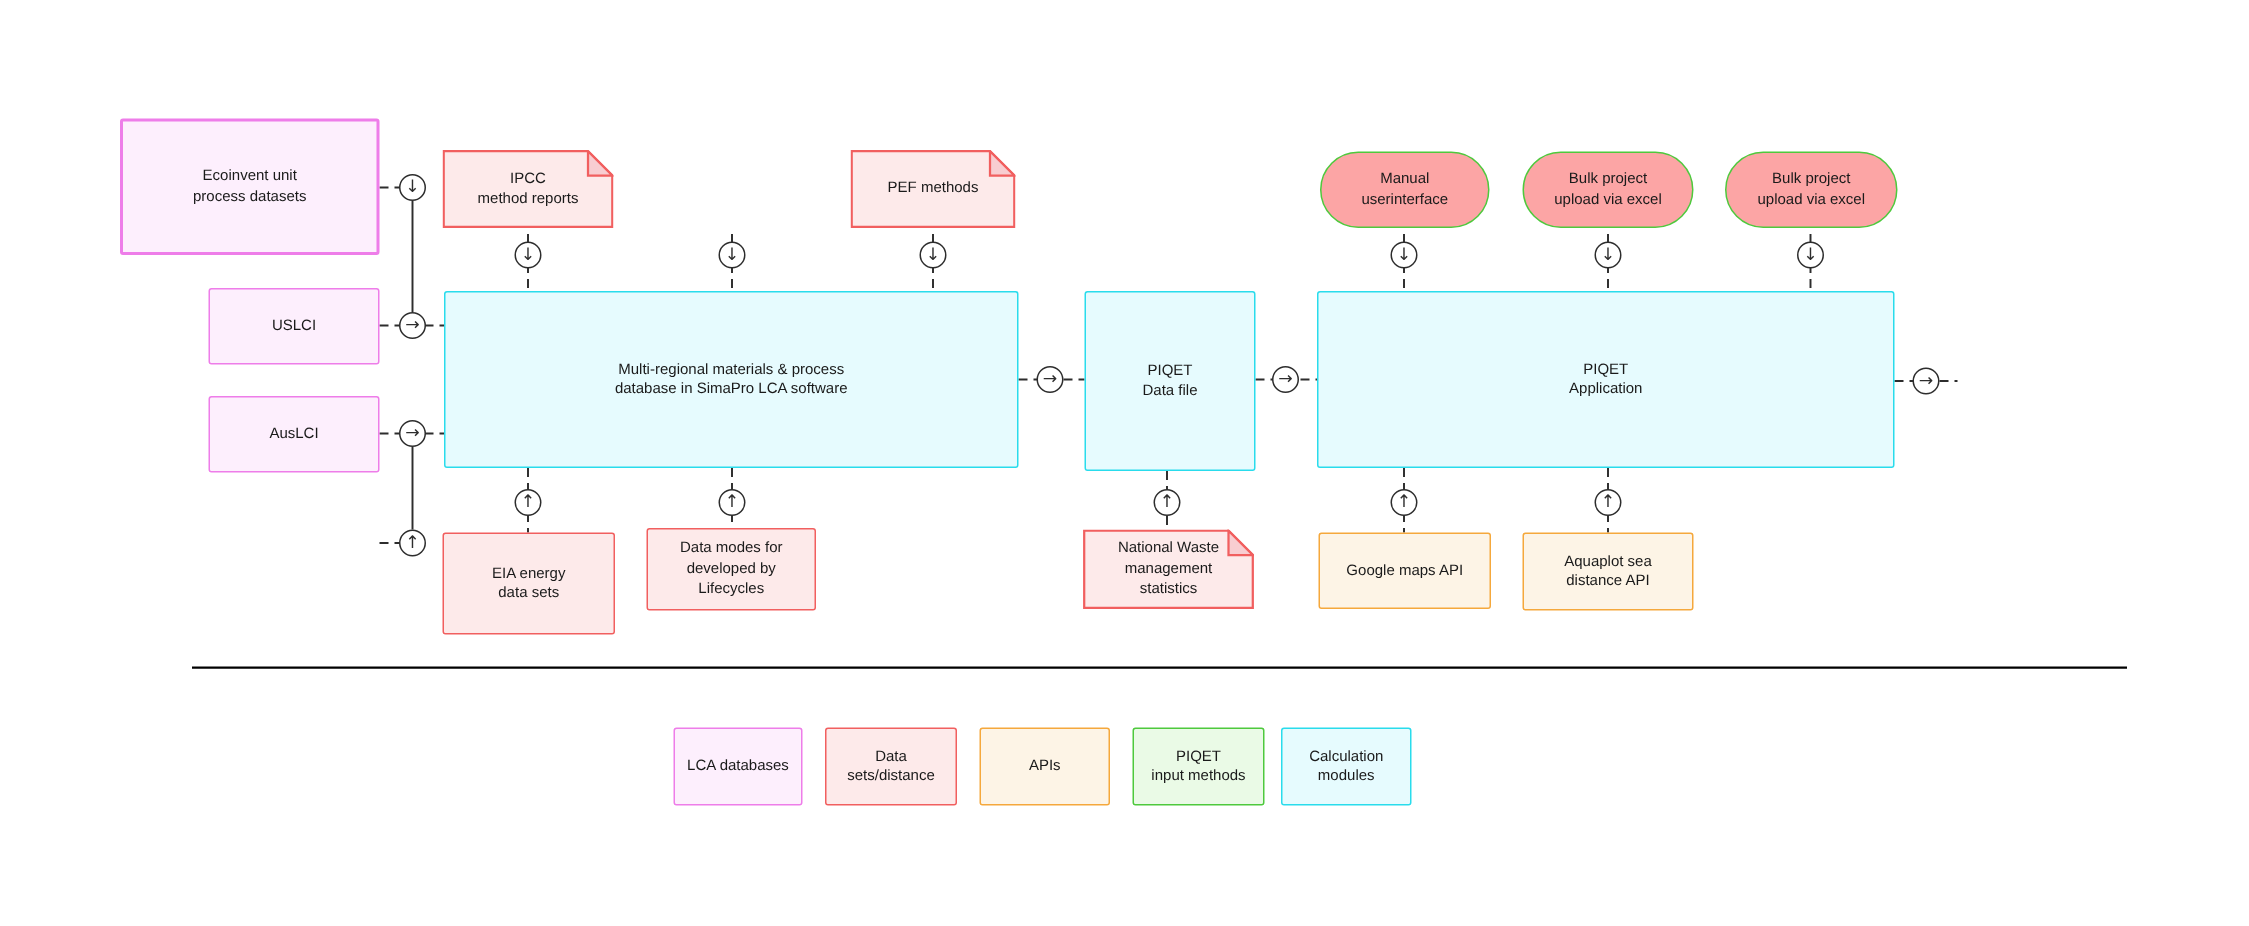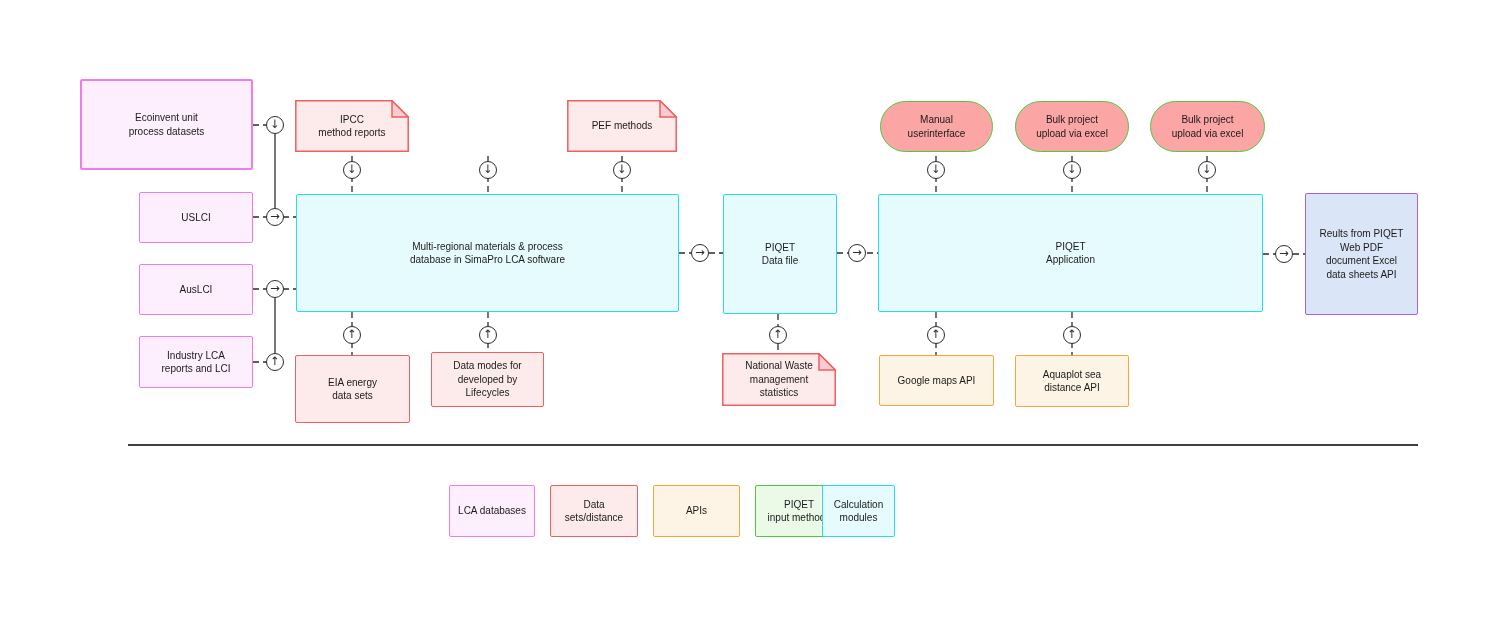--- a/index.html
+++ b/index.html
@@ -70,24 +70,20 @@
   <div class="node purple thick" style="left:80px;top:79px;width:173px;height:91px">
       <span class="label">Ecoinvent unit
 process datasets</span>
     </div>
   <div class="node purple" style="left:139px;top:192px;width:114px;height:51px">
       <span class="label">USLCI</span>
     </div>
   <div class="node purple" style="left:139px;top:264px;width:114px;height:51px">
       <span class="label">AusLCI</span>
     </div>
-  <div class="node purple" style="left:139px;top:336px;width:114px;height:52px">
-      <span class="label">Industry LCA
-reports and LCI</span>
-    </div>
 
   <div class="node doc" style="left:295px;top:100px;width:114px;height:52px">
     <svg width="114" height="52" viewBox="0 0 114 52">
         <path d="M0.8,0.8 H97 L113.2,17 V51.2 H0.8 Z" fill="#fdeaea" stroke="#f15f5f" stroke-width="1.5"></path>
         <path d="M97,0.8 L97,17 L113.2,17 Z" fill="#f8cdd1" stroke="#f15f5f" stroke-width="1.5"></path>
       </svg>
     <span class="label">IPCC
 method reports</span>
   </div>
   <div class="node doc" style="left:567px;top:100px;width:110px;height:52px">
@@ -104,26 +100,20 @@
     </div>
   <div class="node cyanbox" style="left:723px;top:194px;width:114px;height:120px">
       <span class="label">PIQET
 Data file</span>
     </div>
   <div class="node cyanbox" style="left:878px;top:194px;width:385px;height:118px">
       <span class="label">PIQET
 Application</span>
     </div>
 
-  <div class="node resultbox" style="left:1305px;top:193px;width:113px;height:122px">
-      <span class="label">Reults from PIQET
-Web PDF
-document Excel
-data sheets API</span>
-    </div>
 
   <div class="node greenpill" style="left:880px;top:101px;width:113px;height:51px">
       <span class="label">Manual
 userinterface</span>
     </div>
   <div class="node greenpill" style="left:1015px;top:101px;width:114px;height:51px">
       <span class="label">Bulk project
 upload via excel</span>
     </div>
   <div class="node greenpill" style="left:1150px;top:101px;width:115px;height:51px">
@@ -219,18 +209,18 @@
   <div class="node redbox legendbox" style="left:550px;top:485px;width:88px;height:52px">
       <span class="label">Data sets/distance</span>
     </div>
   <div class="node orangebox legendbox" style="left:653px;top:485px;width:87px;height:52px">
       <span class="label">APIs</span>
     </div>
   <div class="node legendbox" style="left:755px;top:485px;width:88px;height:52px;background:#eafae6;border:1.5px solid #4ec93d">
       <span class="label">PIQET
 input methods</span>
     </div>
-  <div class="node cyanbox legendbox" style="left:822px;top:485px;width:73px;height:52px">
+  <div class="node cyanbox legendbox" style="left:854px;top:485px;width:87px;height:52px">
       <span class="label">Calculation
 modules</span>
     </div>
 
 </div>
 
 </body></html>

